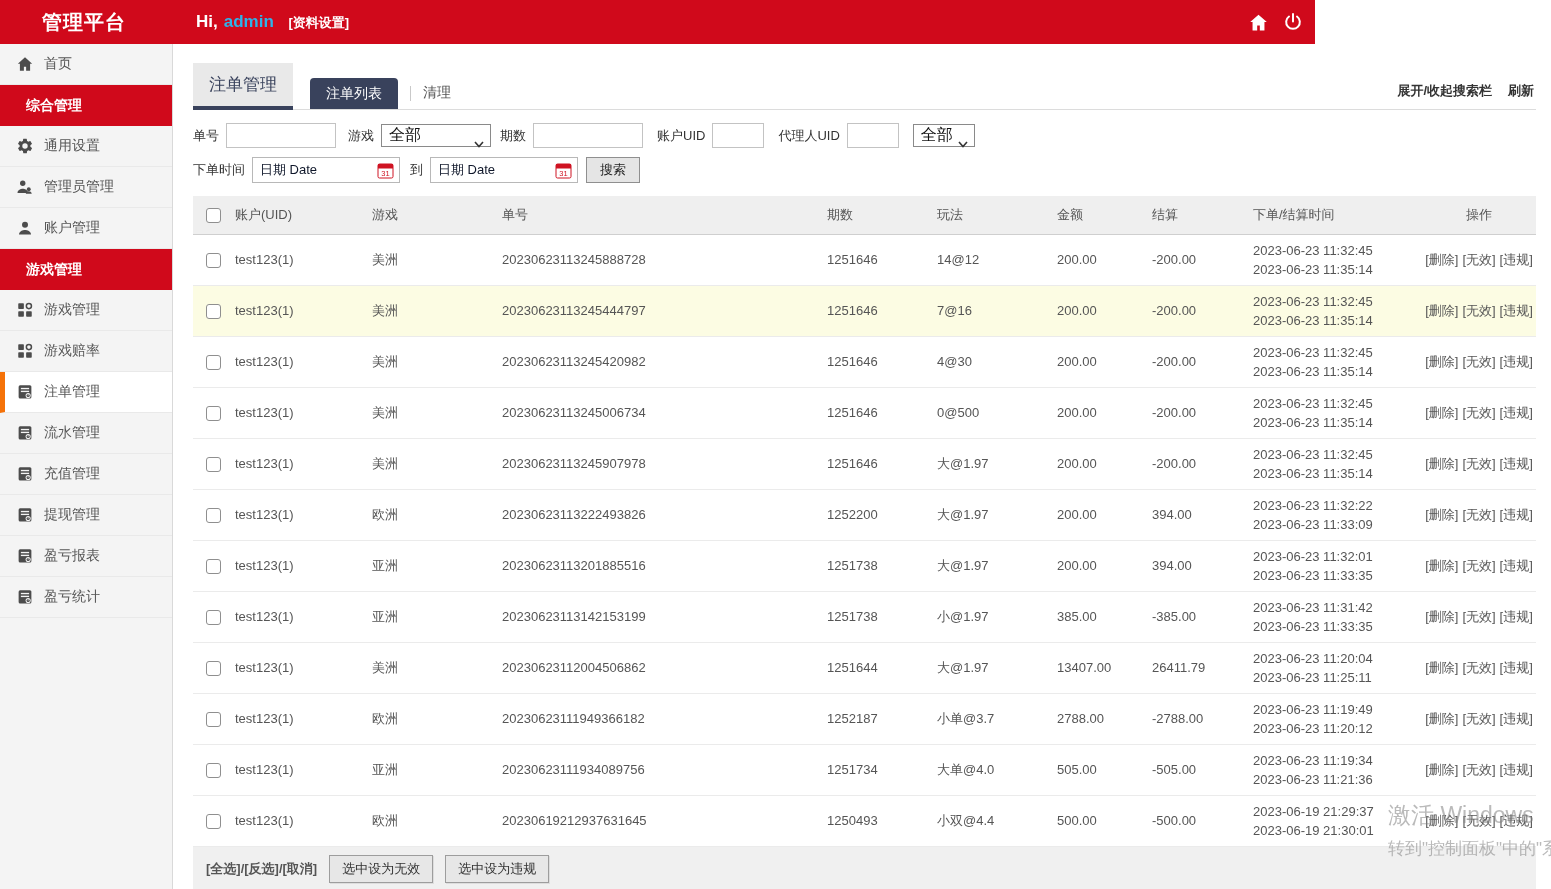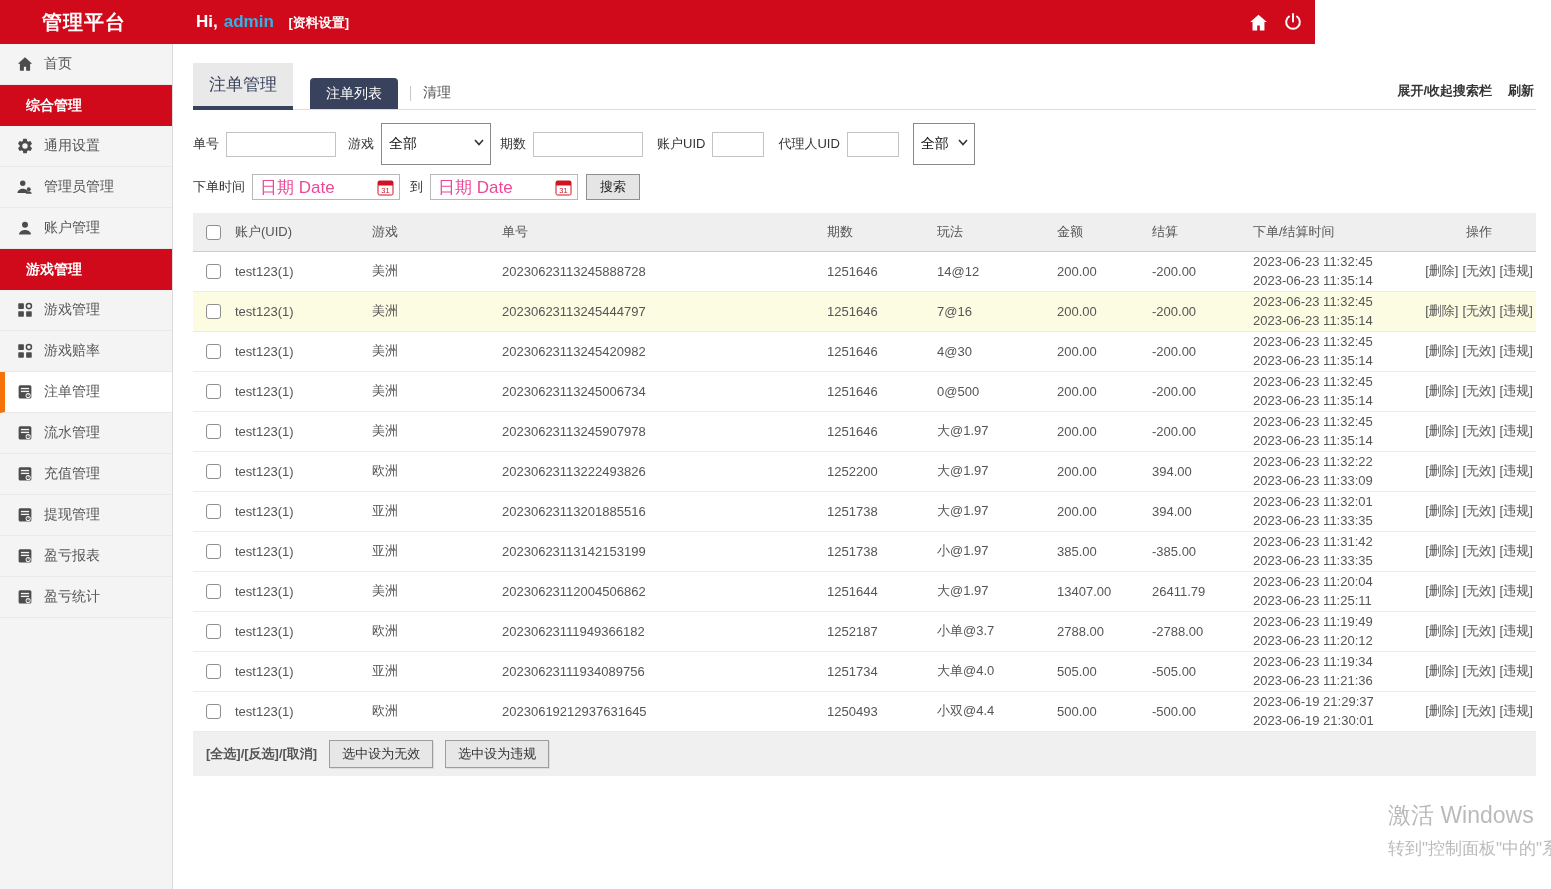--- a/index.html
+++ b/index.html
@@ -39,36 +39,36 @@
   .strip-links { position:absolute; right:2px; bottom:9px; font-size:13px; color:#333; display:flex; gap:16px;font-weight:bold; }
   .strip-links span { cursor:pointer; }
 
   
   .search { padding-top:13px; }
   .srow { display:flex; align-items:center; margin-bottom:9px; }
   .srow label { font-size:13px; color:#333; margin-right:7px; white-space:nowrap; }
   .tinput { height:25px; border:1px solid #c3c3c3; background:#fff; font-size:13px; padding:0 5px;
     font-family:inherit; outline:none; }
   .w110 { width:110px; } .w52 { width:52px; }
-  .fselect { position:relative; height:42px; border:1px solid #8a8a8a; background:#fff; display:flex;
-    align-items:center; padding:0 20px 1px 7px; font-size:14px; color:#111; cursor:pointer; }
+  .fselect { position:relative; height:23px; border:1px solid #8a8a8a; background:#fff; display:flex;
+    align-items:center; padding:0 20px 1px 7px; font-size:16px; color:#111; cursor:pointer; }
   .fselect .chev { position:absolute; right:6px; top:9px; }
   .gap12 { width:12px; } .gap14 { width:14px; } .gap8 { width:9px; }
   .dateinput { position:relative; width:148px; height:26px; border:1px solid #b8b8b8; background:#fff;
     display:flex; align-items:center; padding:0 26px 0 7px; cursor:text; }
-  .dateinput .ph { font-size:17px; color:#ec4899; }
+  .dateinput .ph { font-size:13px; color:#0f172a; }
   .dateinput .cal { position:absolute; right:5px; top:4px; }
   .btn { height:26px; padding:0 13px; background:#e5e5e5; border:1px solid #8f8f8f; font-size:13px;
     color:#222; cursor:pointer; font-family:inherit; }
 
   
   table { width:100%; border-collapse:collapse; margin-top:13px; table-layout:fixed; }
   thead tr { background:#efefef; height:38px; }
   th { font-weight:normal; color:#555; font-size:13px; text-align:left; border-bottom:1px solid #cfcfcf; }
-  tbody tr { height:40px; border-bottom:1px solid #ebebeb; background:#fff; }
+  tbody tr { height:51px; border-bottom:1px solid #ebebeb; background:#fff; }
   tbody tr.hl { background:#fcfce3; }
   td { font-size:13px; color:#555; vertical-align:middle; }
   .col-chk { padding-left:13px; }
   td.num, th.num { text-align:left; padding-right:20px; }
   td.time, th.time { padding-left:6px; line-height:19px; }
   td.ops, th.ops { text-align:center; white-space:nowrap; }
   td.ops span { margin:0 2px; cursor:pointer; }
   input[type=checkbox] { appearance:none; -webkit-appearance:none; width:15px; height:15px;
     border:1px solid #8f8f8f; border-radius:3px; background:#fff; cursor:pointer; vertical-align:middle; }
 

